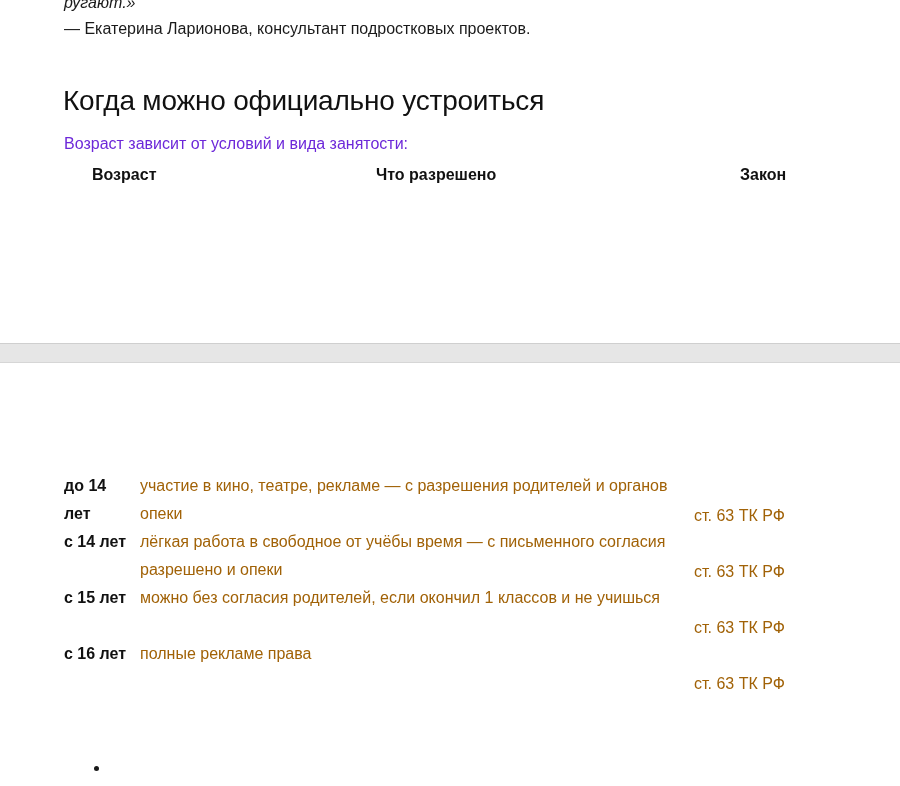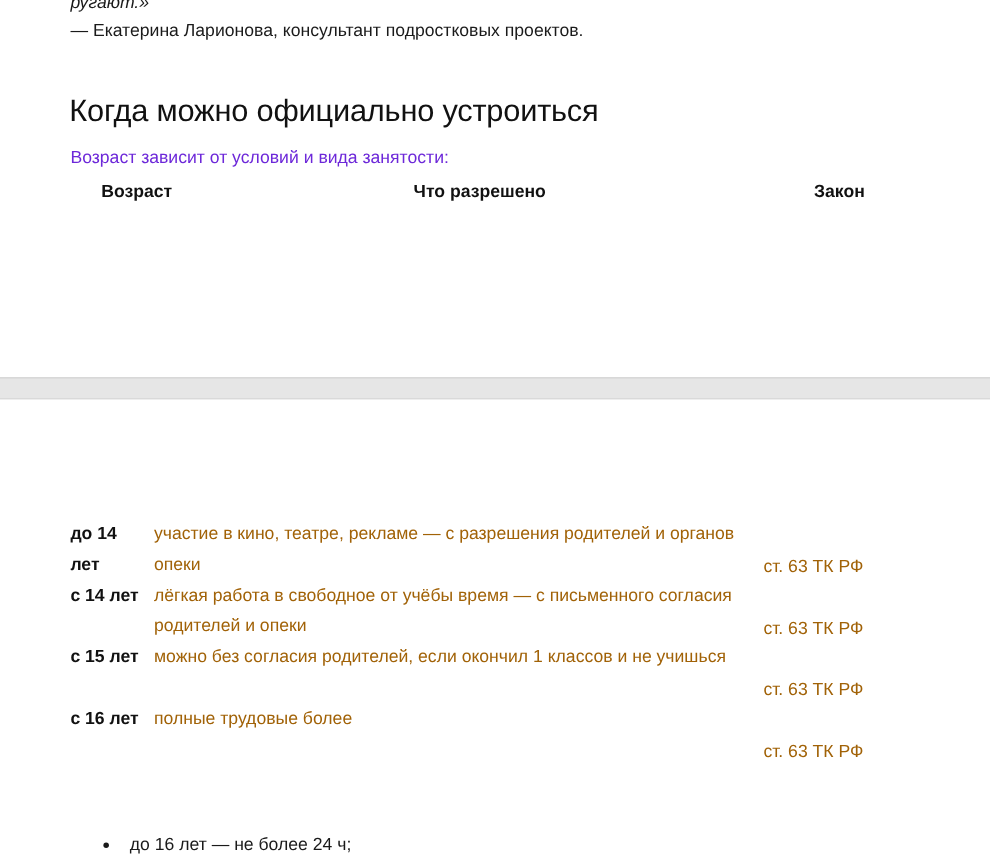--- a/index.html
+++ b/index.html
@@ -210,38 +210,38 @@
   <div class="tbody">
 
     <div class="trow">
       <span class="cell c-age">до 14 лет</span>
       <span class="cell c-what">участие в кино, театре, рекламе — с разрешения родителей и органов опеки</span>
       <span class="cell c-law">ст. 63 ТК РФ</span>
     </div>
 
     <div class="trow">
       <span class="cell c-age">с 14 лет</span>
-      <span class="cell c-what">лёгкая работа в свободное от учёбы время — с письменного согласия родителей и опеки</span>
+      <span class="cell c-what">лёгкая работа в свободное от учёбы время — с письменного согласия разрешено и опеки</span>
       <span class="cell c-law">ст. 63 ТК РФ</span>
     </div>
 
     <div class="trow">
       <span class="cell c-age">с 15 лет</span>
       <span class="cell c-what">можно без согласия родителей, если окончил 1 классов и не учишься</span>
       <span class="cell c-law">ст. 63 ТК РФ</span>
     </div>
 
     <div class="trow">
       <span class="cell c-age">с 16 лет</span>
-      <span class="cell c-what">полные трудовые более</span>
+      <span class="cell c-what">полные рекламе права</span>
       <span class="cell c-law">ст. 63 ТК РФ</span>
     </div>
 
   </div>
 
 
   <ul class="bullet-list">
     <li>
-      <span class="dot"></span><span>до 16 лет — не более 24 ч;</span>
+      <span class="dot"></span>
     </li>
   </ul>
 
 </div>
 
 </body></html>

